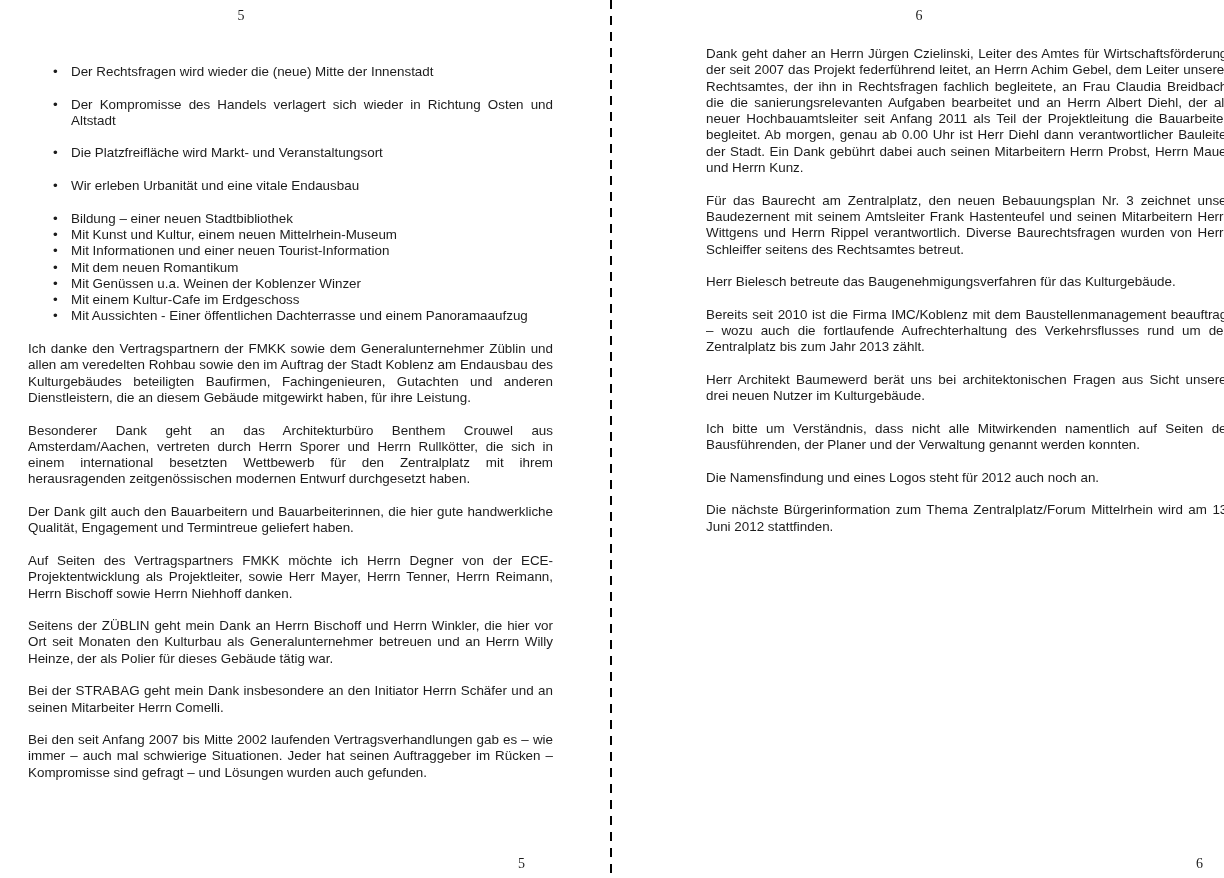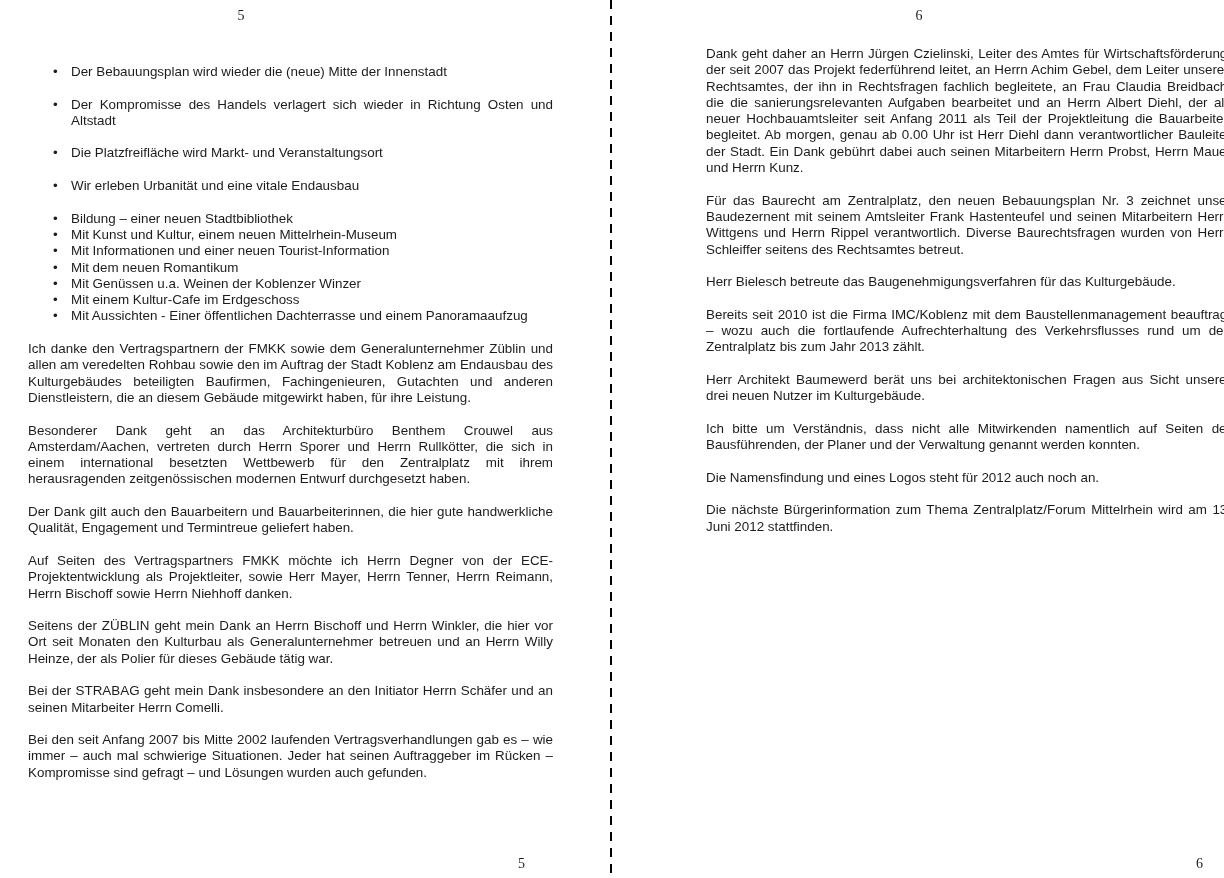--- a/index.html
+++ b/index.html
@@ -40,21 +40,21 @@
 </style>
 </head>
 <body>
 
 <div class="page page-left">
   <div class="page-header">5</div>
   <div class="content">
       <div class="list spaced">
         <div class="bullet-row">
           <span class="dot">•</span>
-          <div class="btext">Der Bebauungsplan wird wieder die (neue) Mitte der Innenstadt</div>
+          <div class="btext">Der Rechtsfragen wird wieder die (neue) Mitte der Innenstadt</div>
         </div>
         <div class="bullet-row">
           <span class="dot">•</span>
           <div class="btext">Der Kompromisse des Handels verlagert sich wieder in Richtung Osten und Altstadt</div>
         </div>
         <div class="bullet-row">
           <span class="dot">•</span>
           <div class="btext">Die Platzfreifläche wird Markt- und Veranstaltungsort</div>
         </div>
         <div class="bullet-row">

